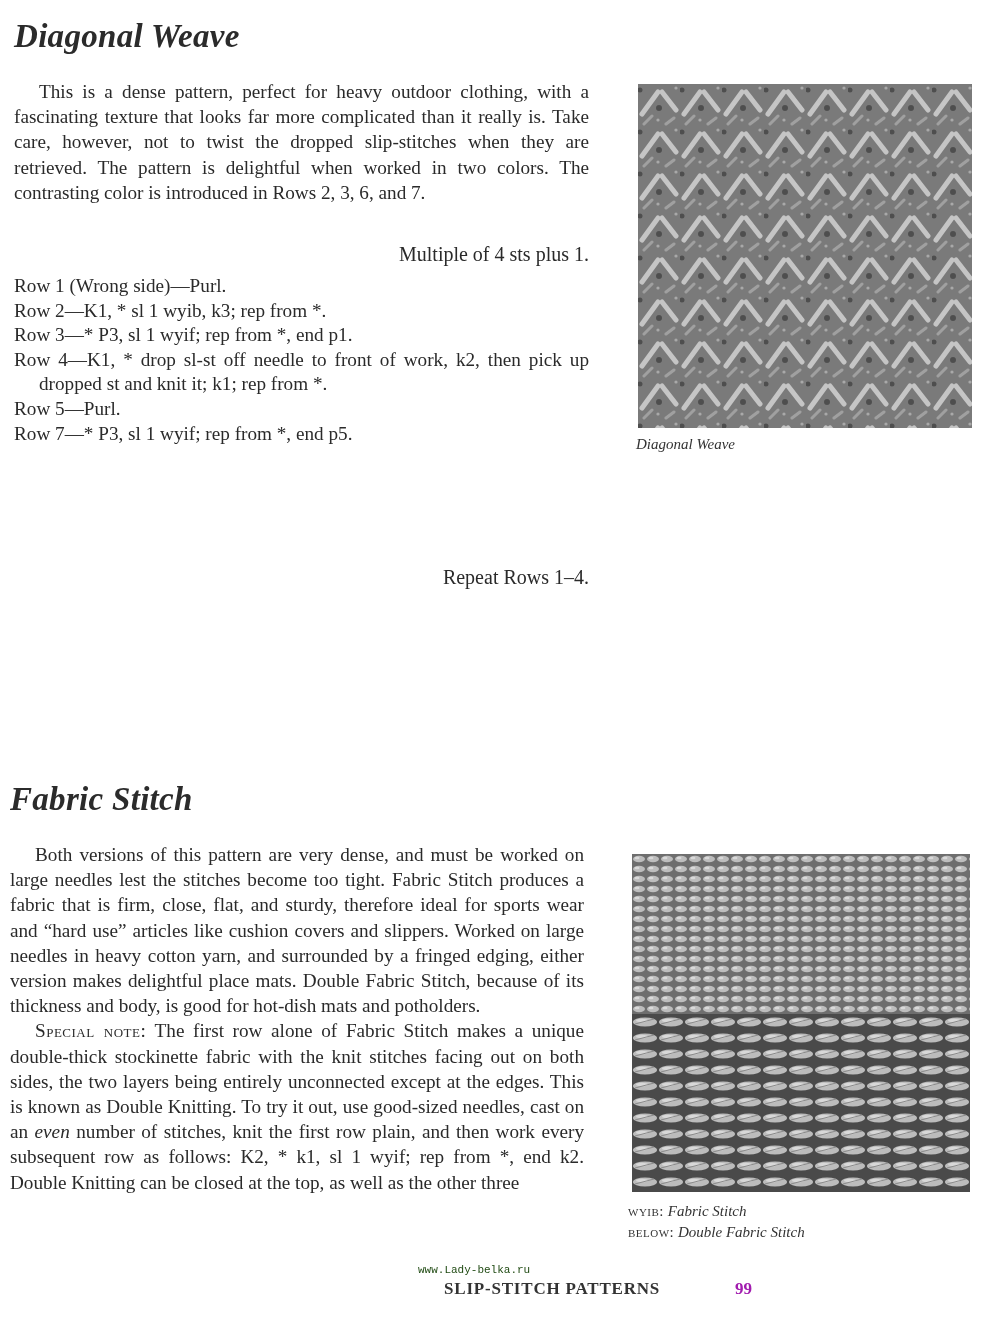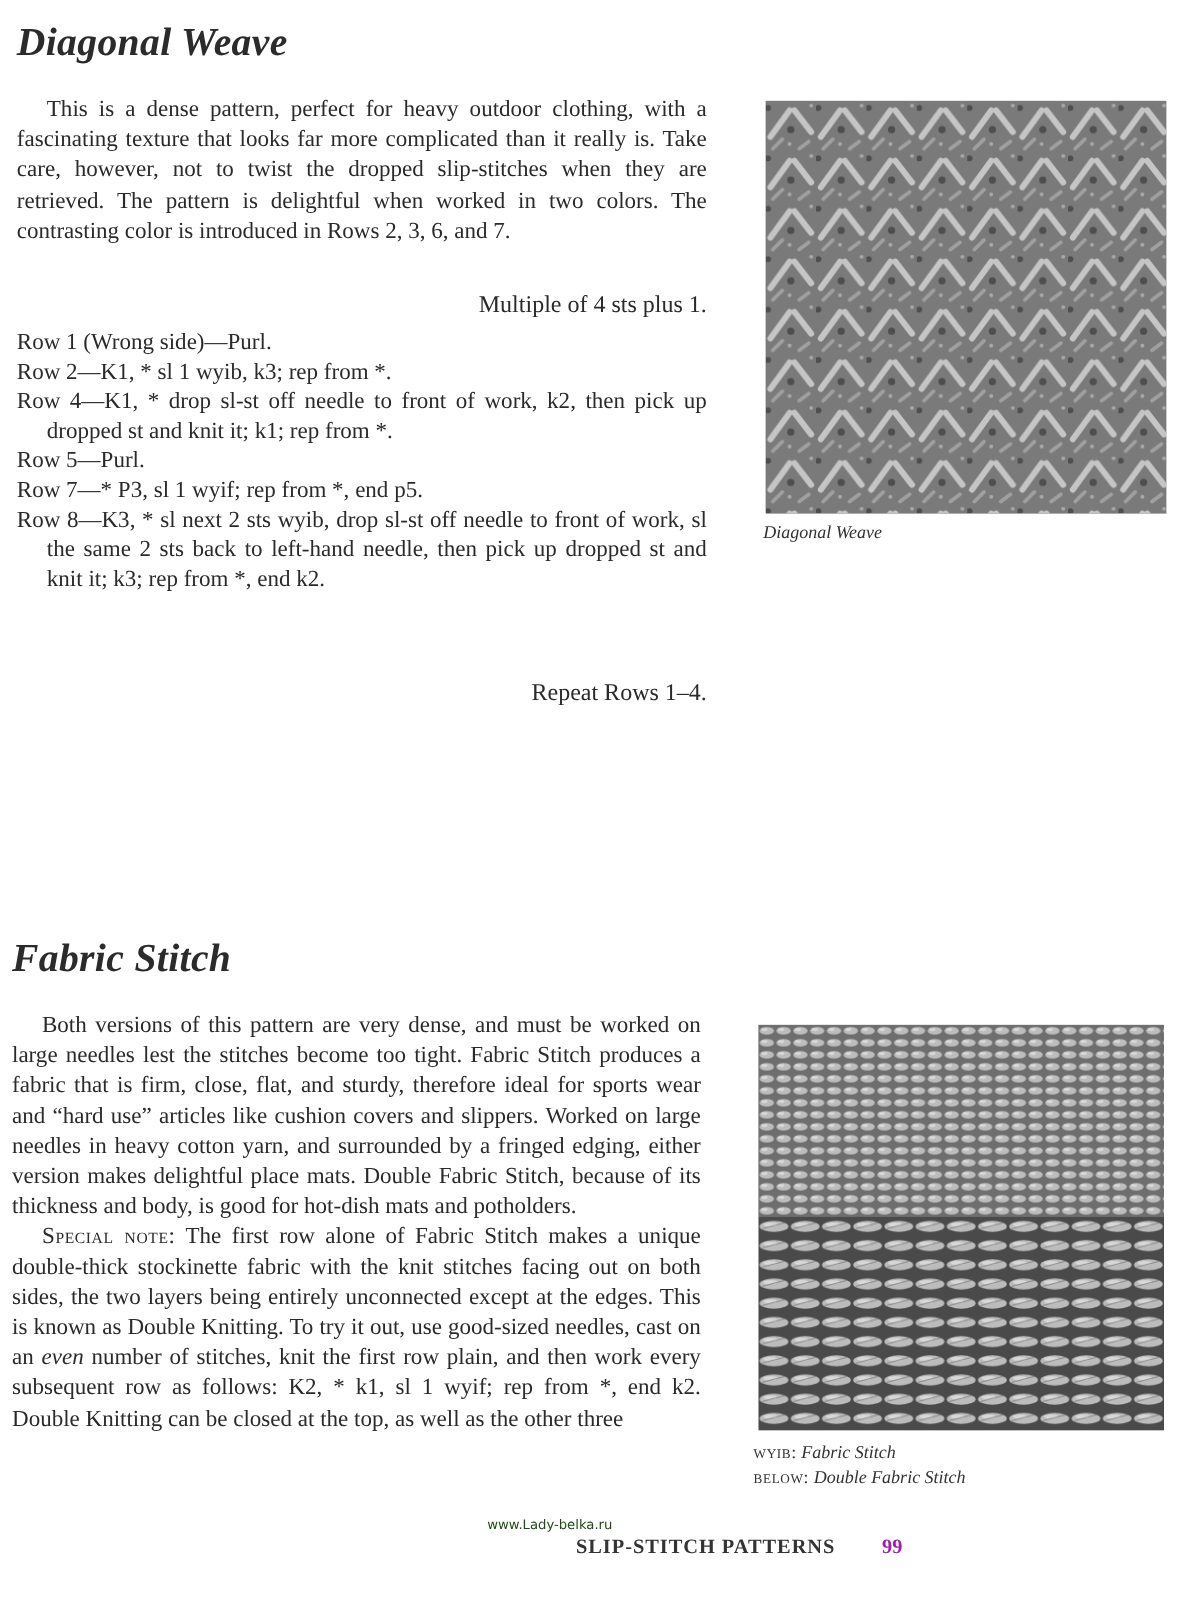--- a/index.html
+++ b/index.html
@@ -42,24 +42,24 @@
 
 <div class="abs para" style="left:14px; top:79px; width:575px;">
   <p>This is a dense pattern, perfect for heavy outdoor clothing, with a fascinating texture that looks far more complicated than it really is. Take care, however, not to twist the dropped slip-stitches when they are retrieved. The pattern is delightful when worked in two colors. The contrasting color is introduced in Rows 2, 3, 6, and 7.</p>
 </div>
 
 <div class="abs center" style="left:14px; top:243px; width:575px;">Multiple of 4 sts plus 1.</div>
 
 <div class="abs rows" style="left:14px; top:274px; width:575px;">
   <div class="row">Row 1 (Wrong side)—Purl.</div>
   <div class="row">Row 2—K1, * sl 1 wyib, k3; rep from *.</div>
+  <div class="row">Row 3—* P3, sl 1 wyif; rep from *, end p1.</div>
   <div class="row" style="text-align:justify;">Row 4—K1, * drop sl-st off needle to front of work, k2, then pick up dropped st and knit it; k1; rep from *.</div>
   <div class="row">Row 5—Purl.</div>
   <div class="row">Row 7—* P3, sl 1 wyif; rep from *, end p5.</div>
-  <div class="row" style="text-align:justify;">Row 8—K3, * sl next 2 sts wyib, drop sl-st off needle to front of work, sl the same 2 sts back to left-hand needle, then pick up dropped st and knit it; k3; rep from *, end k2.</div>
 </div>
 
 <div class="abs center" style="left:14px; top:566px; width:575px;">Repeat Rows 1–4.</div>
 
 <div class="abs photo" style="left:638px; top:84px; width:334px; height:344px;">
   <svg viewBox="0 0 334 344" preserveAspectRatio="none">
     <defs>
       <pattern id="dw" width="42" height="42" patternUnits="userSpaceOnUse">
         <rect width="42" height="42" fill="#7a7a7a"></rect>
         <g stroke="#d2d2d2" stroke-width="5" stroke-linecap="round" opacity="0.85">
@@ -111,15 +111,15 @@
     </defs>
     <rect width="338" height="160" fill="url(#fs)"></rect>
     <rect y="160" width="338" height="178" fill="url(#dfs)"></rect>
   </svg>
 </div>
 <div class="abs caption" style="left:628px; top:1201px; line-height:21px;">
   <div><span class="sc">wyib:</span> <span>Fabric Stitch</span></div>
   <div><span class="sc">below:</span> <span>Double Fabric Stitch</span></div>
 </div>
 
-<div class="abs watermark" style="left:406px; top:1264px;">www.Lady-belka.ru</div>
-<div class="abs footer-title" style="left:444px; top:1279px;margin-left:36px;">SLIP-STITCH PATTERNS</div>
+<div class="abs watermark" style="left:418px; top:1264px;font-family:Liberation Mono, monospace;">www.Lady-belka.ru</div>
+<div class="abs footer-title" style="left:444px; top:1279px;">SLIP-STITCH PATTERNS</div>
 <div class="abs footer-page" style="left:735px; top:1279px;">99</div>
 
 </body></html>

